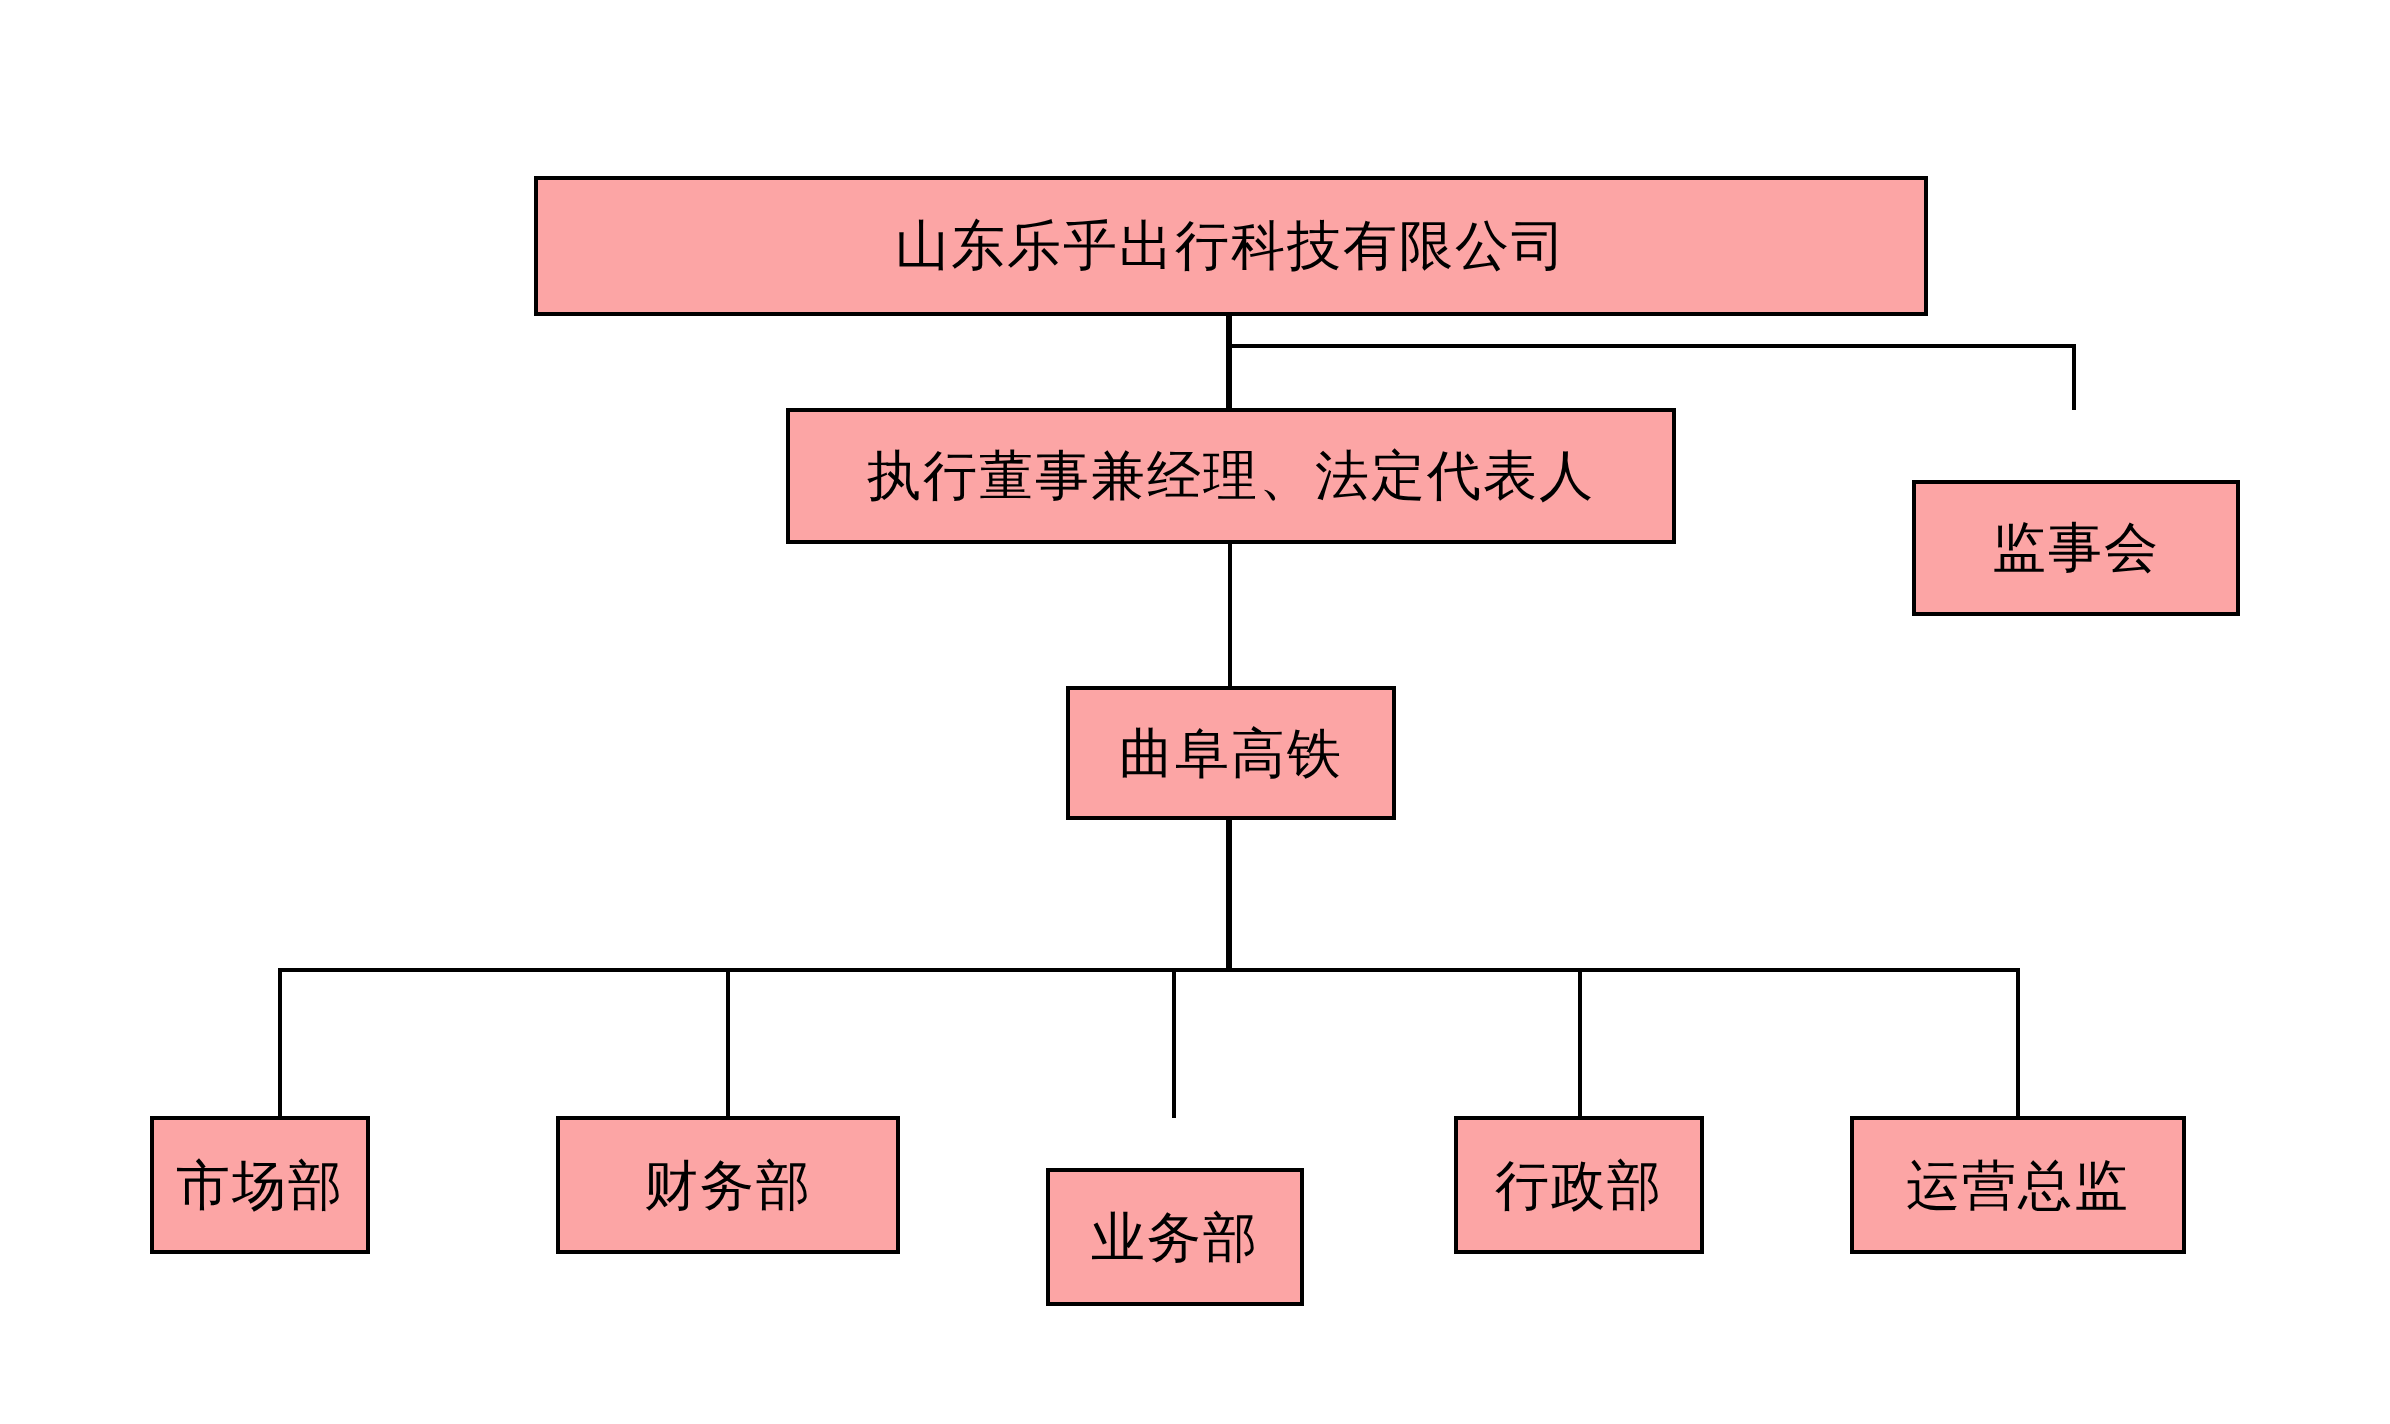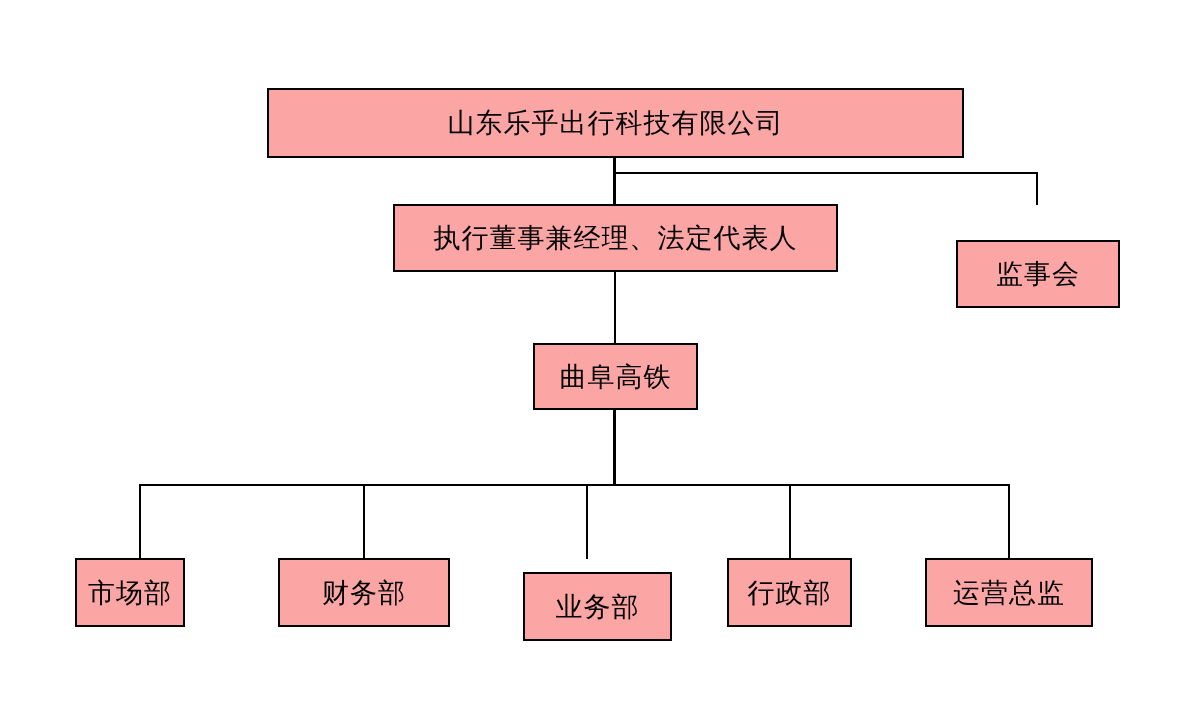--- a/index.html
+++ b/index.html
@@ -34,21 +34,21 @@
     background: #000000;
   }
 
   
   .n-company   { left: 267px; top:  88px; width: 697px; height: 70px; }
   .n-exec      { left: 393px; top: 204px; width: 445px; height: 68px; }
   .n-superv    { left: 956px; top: 204px; width: 164px; height: 68px; margin-top: 36px; }
   .n-ops       { left: 533px; top: 343px; width: 165px; height: 67px; }
   .n-dept1     { left:  75px; top: 558px; width: 110px; height: 69px; }
   .n-dept2     { left: 278px; top: 558px; width: 172px; height: 69px; }
-  .n-dept3     { left: 523px; top: 572px; width: 149px; height: 69px; }
+  .n-dept3     { left: 523px; top: 584px; width: 129px; height: 69px; }
   .n-dept4     { left: 727px; top: 558px; width: 125px; height: 69px; }
   .n-dept5     { left: 925px; top: 558px; width: 168px; height: 69px; }
 
   
   .l-root-down      { left: 613px; top: 158px; width: 3px;   height: 47px; }
   .l-root-branch    { left: 614px; top: 172px; width: 424px; height: 2px;  }
   .l-superv-drop    { left: 1036px; top: 172px; width: 2px;  height: 33px; }
   .l-exec-ops       { left: 614px; top: 272px; width: 2px;   height: 72px; }
   .l-ops-down       { left: 613px; top: 410px; width: 3px;   height: 75px; }
   .l-rail           { left: 139px; top: 484px; width: 871px; height: 2px;  }

